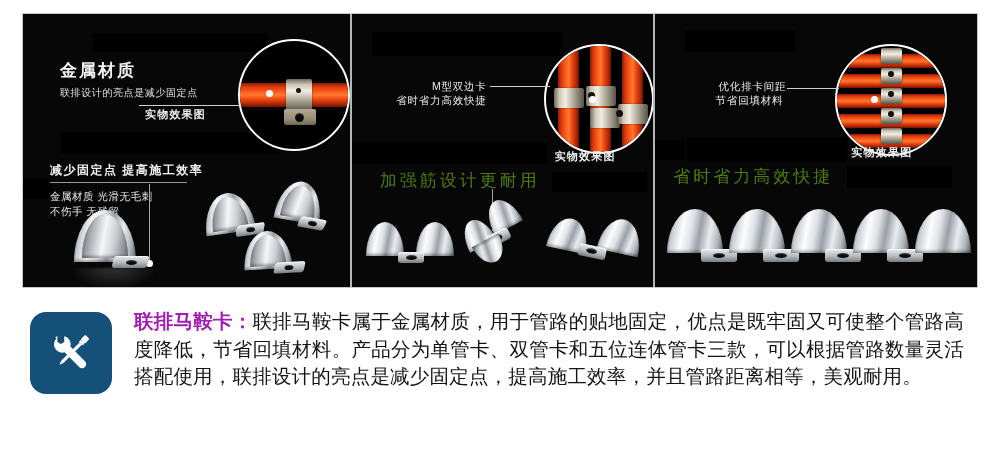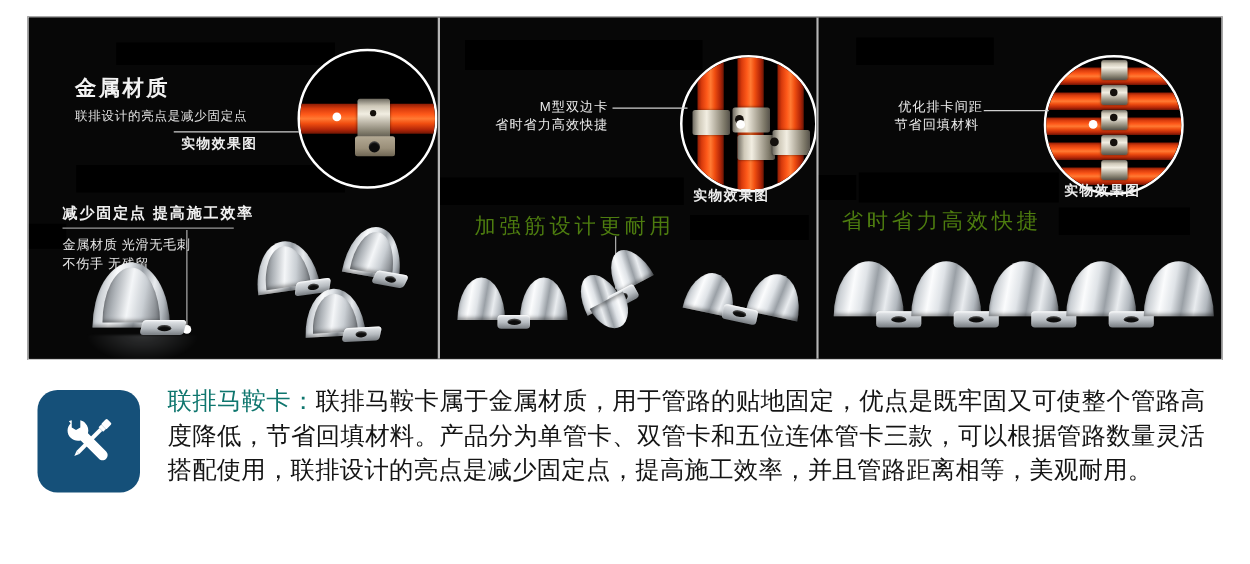--- a/index.html
+++ b/index.html
@@ -237,22 +237,22 @@
   #desc-text {
     margin-left: 22px;
     font-size: 19.5px;
     line-height: 27.5px;
     color: #141414;
     letter-spacing: .2px;
     text-align: justify;
     width: 830px;
   }
   #desc-title {
-    color: #0f766e;
-    font-weight: normal;
+    color: #a21caf;
+    font-weight: bold;
     margin-top: 26px;
   }
 </style>
 </head>
 <body>
 
 <div id="gallery">
 
   <div class="panel p1">
     <div class="patch" style="left:70px;top:20px;width:175px;height:18px;"></div>

